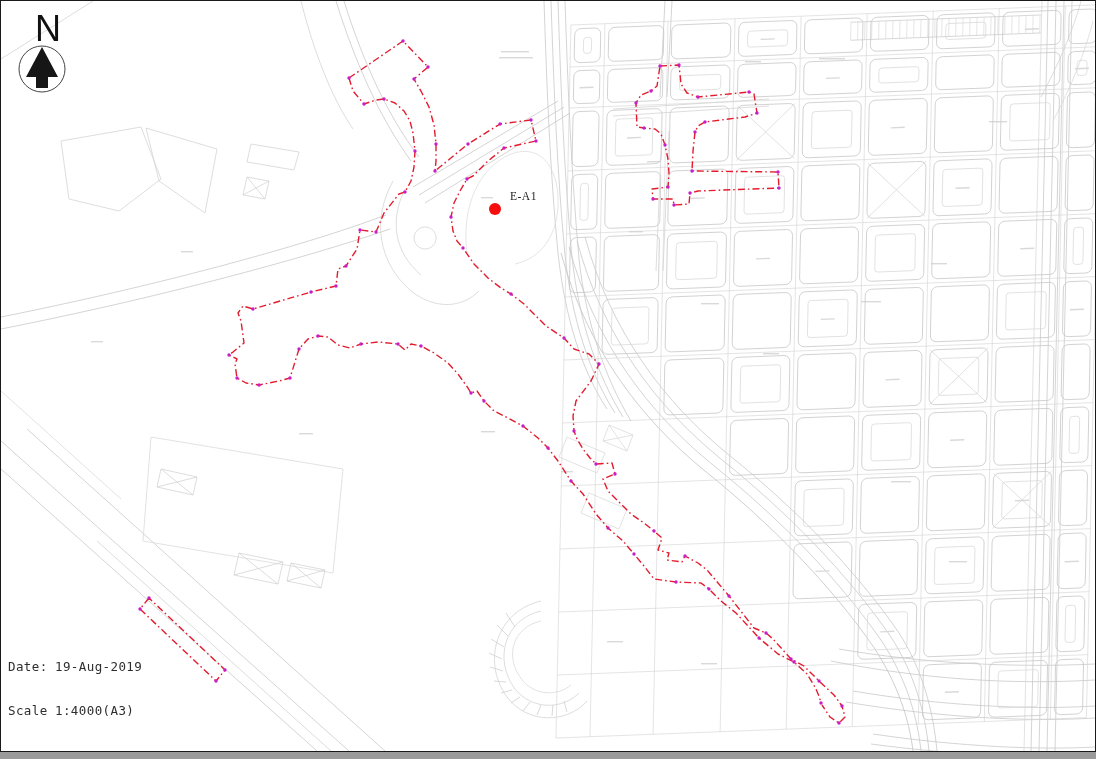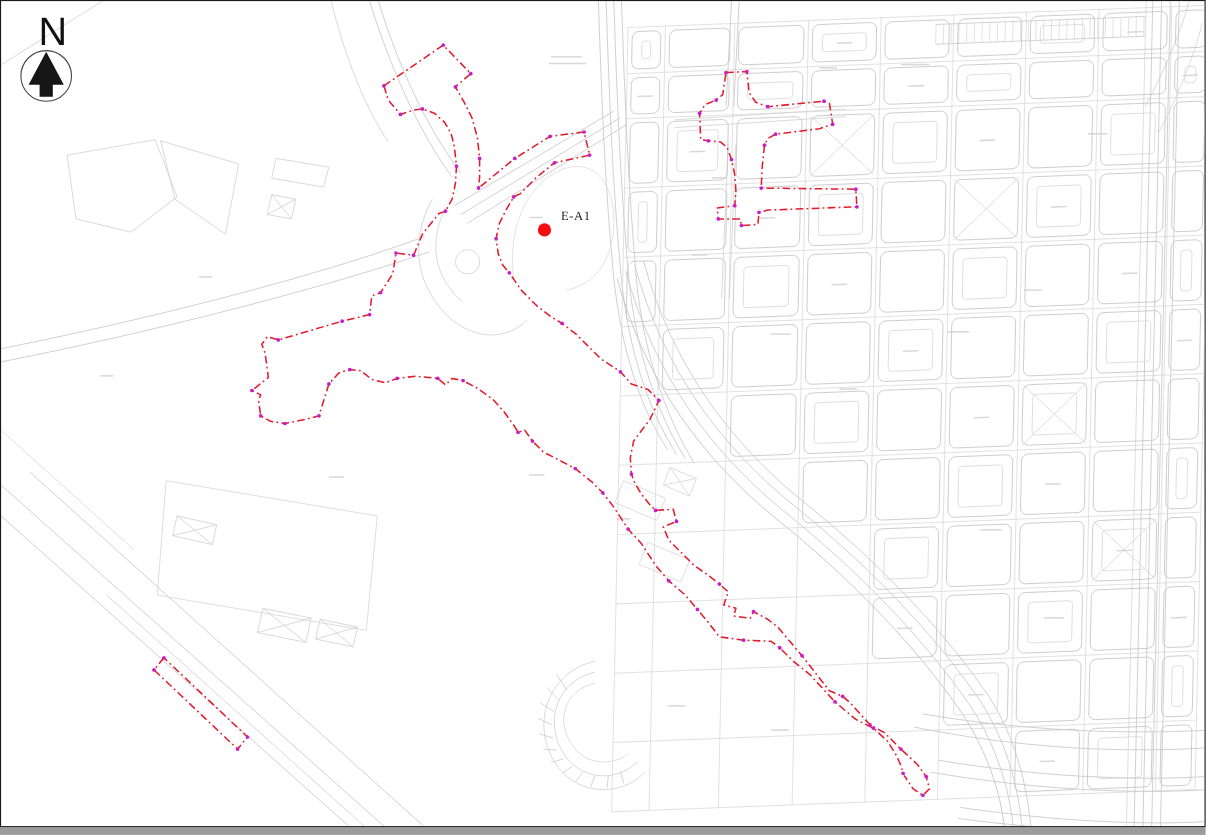--- a/index.html
+++ b/index.html
@@ -403,14 +403,18 @@
     <circle cx="494" cy="208" r="6" fill="#f60d0d"></circle>
     <text class="marker-label" x="509" y="199">E-A1</text>
   </svg>
 
   <svg class="north" viewBox="0 0 70 92">
     <text class="north-n" x="24" y="34">N</text>
     <circle cx="31" cy="62" r="23" fill="none" stroke="#444" stroke-width="1"></circle>
     <polygon points="31,40 15,70 25,70 25,81 37,81 37,70 47,70" fill="#161616"></polygon>
   </svg>
 
+  <div class="footer">
+    <div><span class="lbl">Date:</span><span>19-Aug-2019</span></div>
+    <div><span class="lbl">Scale</span><span>1:4000(A3)</span></div>
+  </div>
 
 </div>
 
 </body></html>

